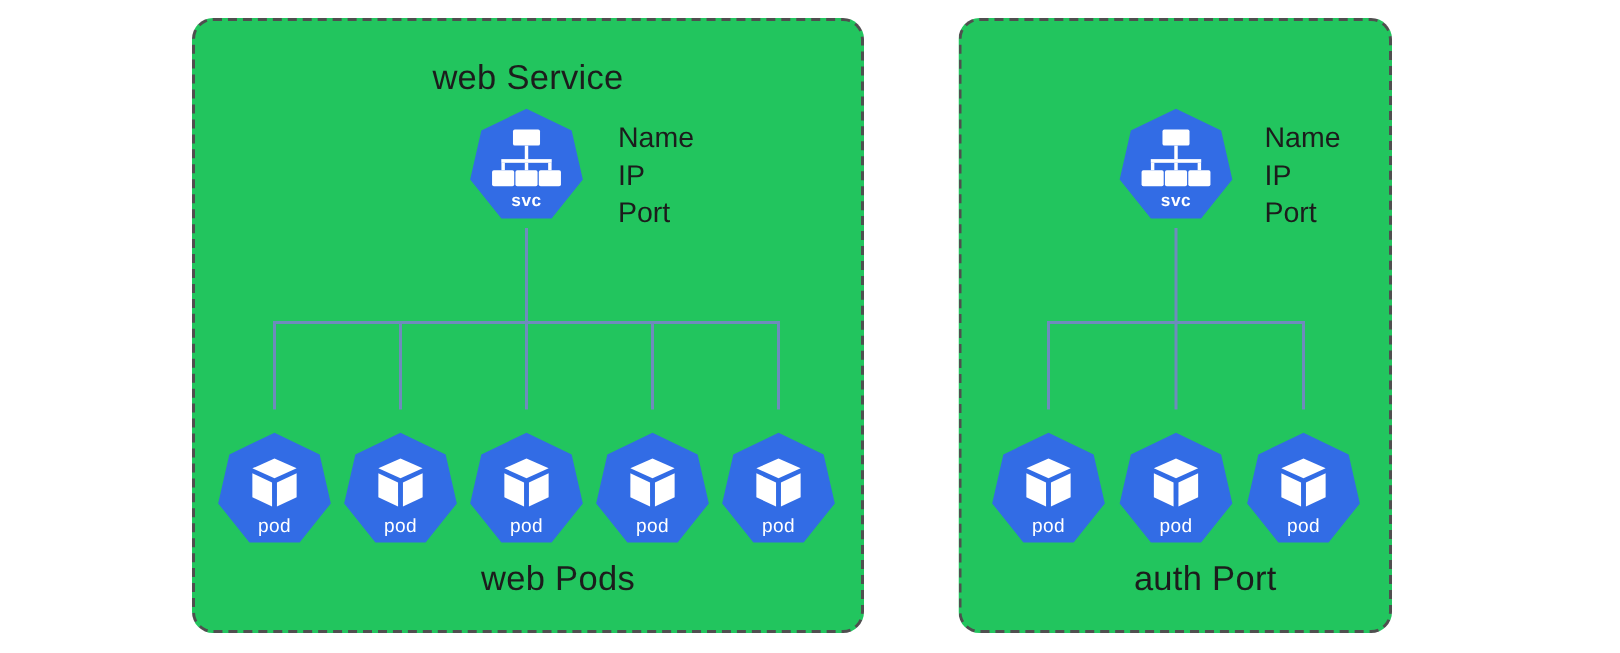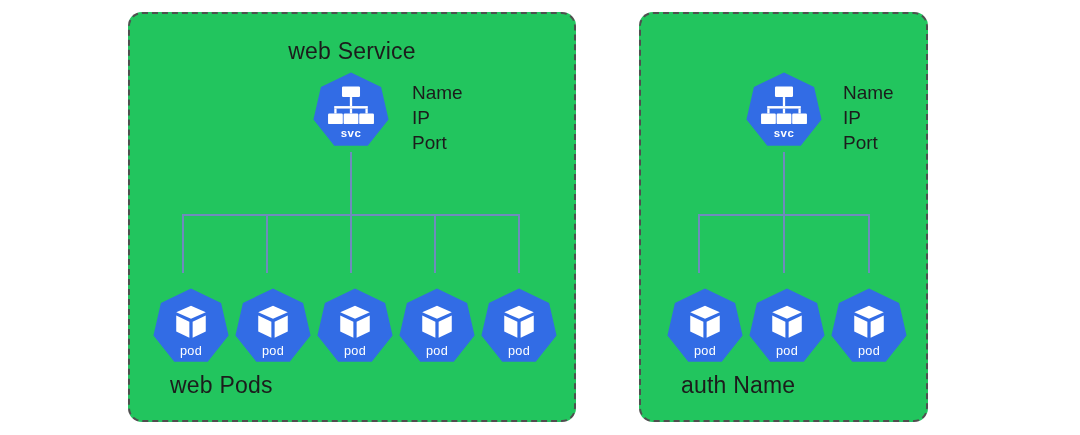--- a/index.html
+++ b/index.html
@@ -16,41 +16,41 @@
   .panel{
     position:absolute;border:2px dashed var(--border);border-radius:14px;background:#22c55e;
   }
   .panel-web{left:128px;top:12px;width:448px;height:410px;}
   .panel-auth{left:639px;top:12px;width:289px;height:410px;}
   .service-title{
     position:absolute;left:0;right:0;top:24px;text-align:center;
     font-size:23px;font-weight:500;color:var(--text);letter-spacing:.2px;
   }
   .pods-group-label{
-    position:absolute;left:0;right:0;top:358px;text-align:left;
+    position:absolute;left:0;right:0;top:358px;text-align:center;
     font-size:23px;font-weight:500;color:var(--text);letter-spacing:.2px;padding-left:40px;
   }
   .svc-icon{position:absolute;width:82px;height:82px;}
   .svc-icon svg,.pod svg{width:100%;height:100%;display:block;}
   .hept{fill:var(--k8s-blue);}
   .glyph{fill:#ffffff;}
   .svc-label-text{
     fill:#ffffff;font-size:14px;font-weight:600;
     font-family:"Liberation Sans",sans-serif;letter-spacing:.5px;
   }
   .pod-label-text{
     fill:#ffffff;font-size:15.5px;font-weight:500;
     font-family:"Liberation Sans",sans-serif;letter-spacing:.3px;
   }
   .svc-fields{
     position:absolute;font-size:19px;line-height:25px;color:var(--text);font-weight:500;margin-left:15px;
   }
   .svc-fields div{white-space:nowrap;}
   .pods-row{
-    position:absolute;height:82px;display:flex;justify-content:flex-end;align-items:flex-start;
+    position:absolute;height:82px;display:flex;justify-content:space-between;align-items:flex-start;
   }
   .pod{width:82px;height:82px;flex:0 0 82px;}
   .conn{position:absolute;background:var(--connector);}
 </style>
 </head>
 <body>
 
 <div class="canvas">
 
   <div class="panel panel-web">
@@ -189,21 +189,21 @@
     <svg viewBox="0 0 100 100" aria-hidden="true">
       <polygon class="hept" points="50,3 86.7,20.7 95.8,60.5 70.4,92.3 29.6,92.3 4.2,60.5 13.3,20.7"></polygon>
       <polygon class="glyph" points="50,24 68,32 50,40 32,32"></polygon>
       <polygon class="glyph" points="32,36 48,43.5 48,63 32,55.5"></polygon>
       <polygon class="glyph" points="68,36 52,43.5 52,63 68,55.5"></polygon>
       <text class="pod-label-text" x="50" y="84" text-anchor="middle">pod</text>
     </svg>
   </div>
 </div>
 
-    <div class="pods-group-label">auth Name</div>
+    <div class="pods-group-label">auth Port</div>
   <div class="conn" style="left: 142px; top: 138px; width: 2px; height: 62px;"></div>
       <div class="conn" style="left: 58px; top: 200px; width: 170px; height: 2px;"></div>
       <div class="conn" style="left: 57px; top: 200px; width: 2px; height: 59px;"></div>
       <div class="conn" style="left: 142px; top: 200px; width: 2px; height: 59px;"></div>
       <div class="conn" style="left: 227px; top: 200px; width: 2px; height: 59px;"></div>
     </div>
 
 </div>
 
 </body></html>

